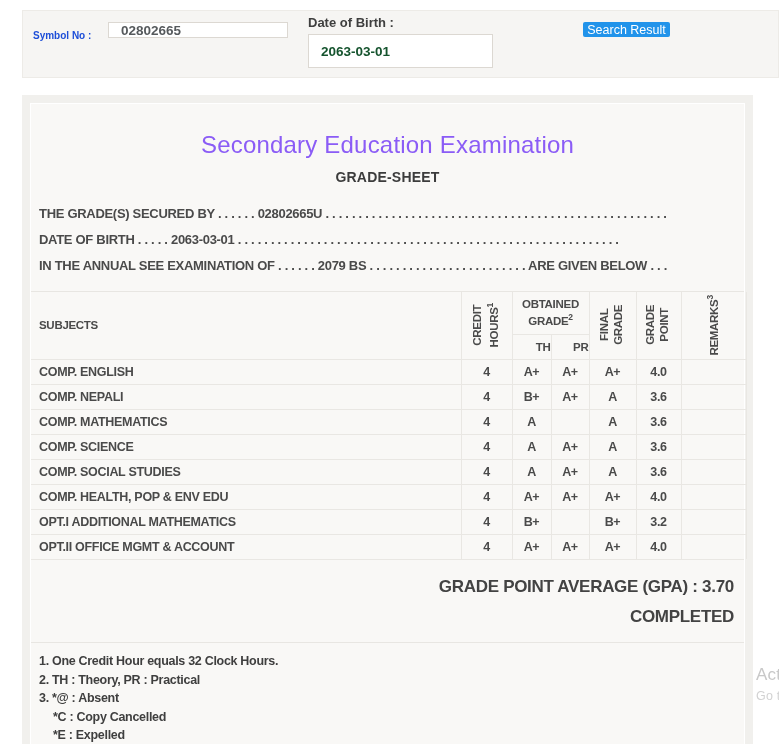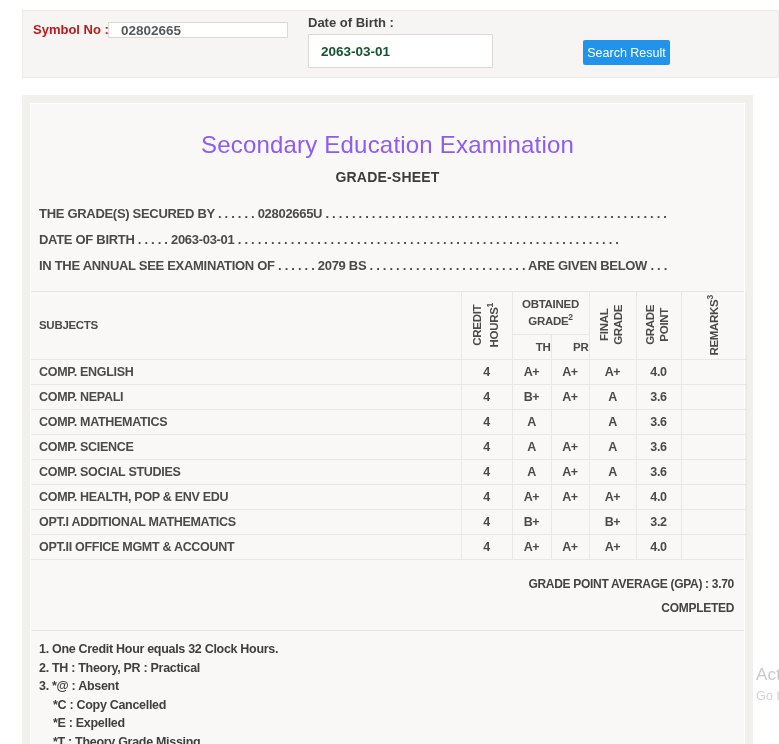--- a/index.html
+++ b/index.html
@@ -12,46 +12,45 @@
   }
 
   
   .form-bar {
     position: absolute;
     left: 22px; top: 10px; right: 0; height: 68px;
     background: #f6f5f3;
     border: 1px solid #edebe7;
   }
   .sym-label {
-    position: absolute; left: 10px; top: 11px;
-    font-size: 13px; font-weight: 700; color: #b91c1c;
+    position: absolute; left: 10px; top: 19px;
+    font-size: 10px; font-weight: 700; color: #1d4ed8;
   }
   .sym-input {
     position: absolute; left: 85px; top: 11px;
     width: 180px; height: 16px;
     border: 1px solid #dcd8d2; background: #ffffff;
     padding: 0 12px; font-size: 13.5px; font-weight: 600; color: #55595c;
     font-family: "Liberation Sans", sans-serif;
   }
   .dob-group { position: absolute; left: 285px; top: 4px; }
   .dob-label { display: block; font-size: 13px; font-weight: 700; color: #3f3f3f; margin-bottom: 4px; }
   .dob-input {
     width: 185px; height: 34px;
     border: 1px solid #dcd8d2; background: #ffffff;
     padding: 0 12px; font-size: 13.5px; font-weight: 600; color: #14532d;
     font-family: "Liberation Sans", sans-serif;
   }
   .search-btn {
     position: absolute; left: 560px; top: 11px;
-    width: 87px; height: 25px;
+    width: 87px; height: 15px;
     background: #2193ea; color: #ffffff;
     border: none; border-radius: 2px;
     font-size: 12.5px; font-family: "Liberation Sans", sans-serif;
     cursor: pointer;
-    margin-top: 18px;
   }
 
   
   .card {
     position: absolute;
     left: 22px; top: 95px; width: 731px; height: 660px;
     background: #f1f0ed;
     padding: 8px;
   }
   .panel {
@@ -100,21 +99,21 @@
   .grades tbody td.subj { text-align: left; padding-left: 8px; }
   .grades tbody tr:first-child td { border-top: 1px solid #e9e7e3; }
 
   
   .gpa-sec {
     border-top: 1px solid #e9e7e3;
     border-bottom: 1px solid #e8e6e2;
     padding: 17px 10px 15px 10px;
   }
   .gpa, .status {
-    text-align: right; font-size: 12px; font-weight: 700; color: #434343;
+    text-align: right; font-size: 17px; font-weight: 700; color: #434343;
   }
   .status { margin-top: 10px; }
 
   
   .notes { padding: 9px 8px 10px 8px; }
   .note {
     font-size: 12.5px; font-weight: 700; color: #3f3f3f;
     line-height: 18.5px;
   }
   .note.indent { padding-left: 14px; }

